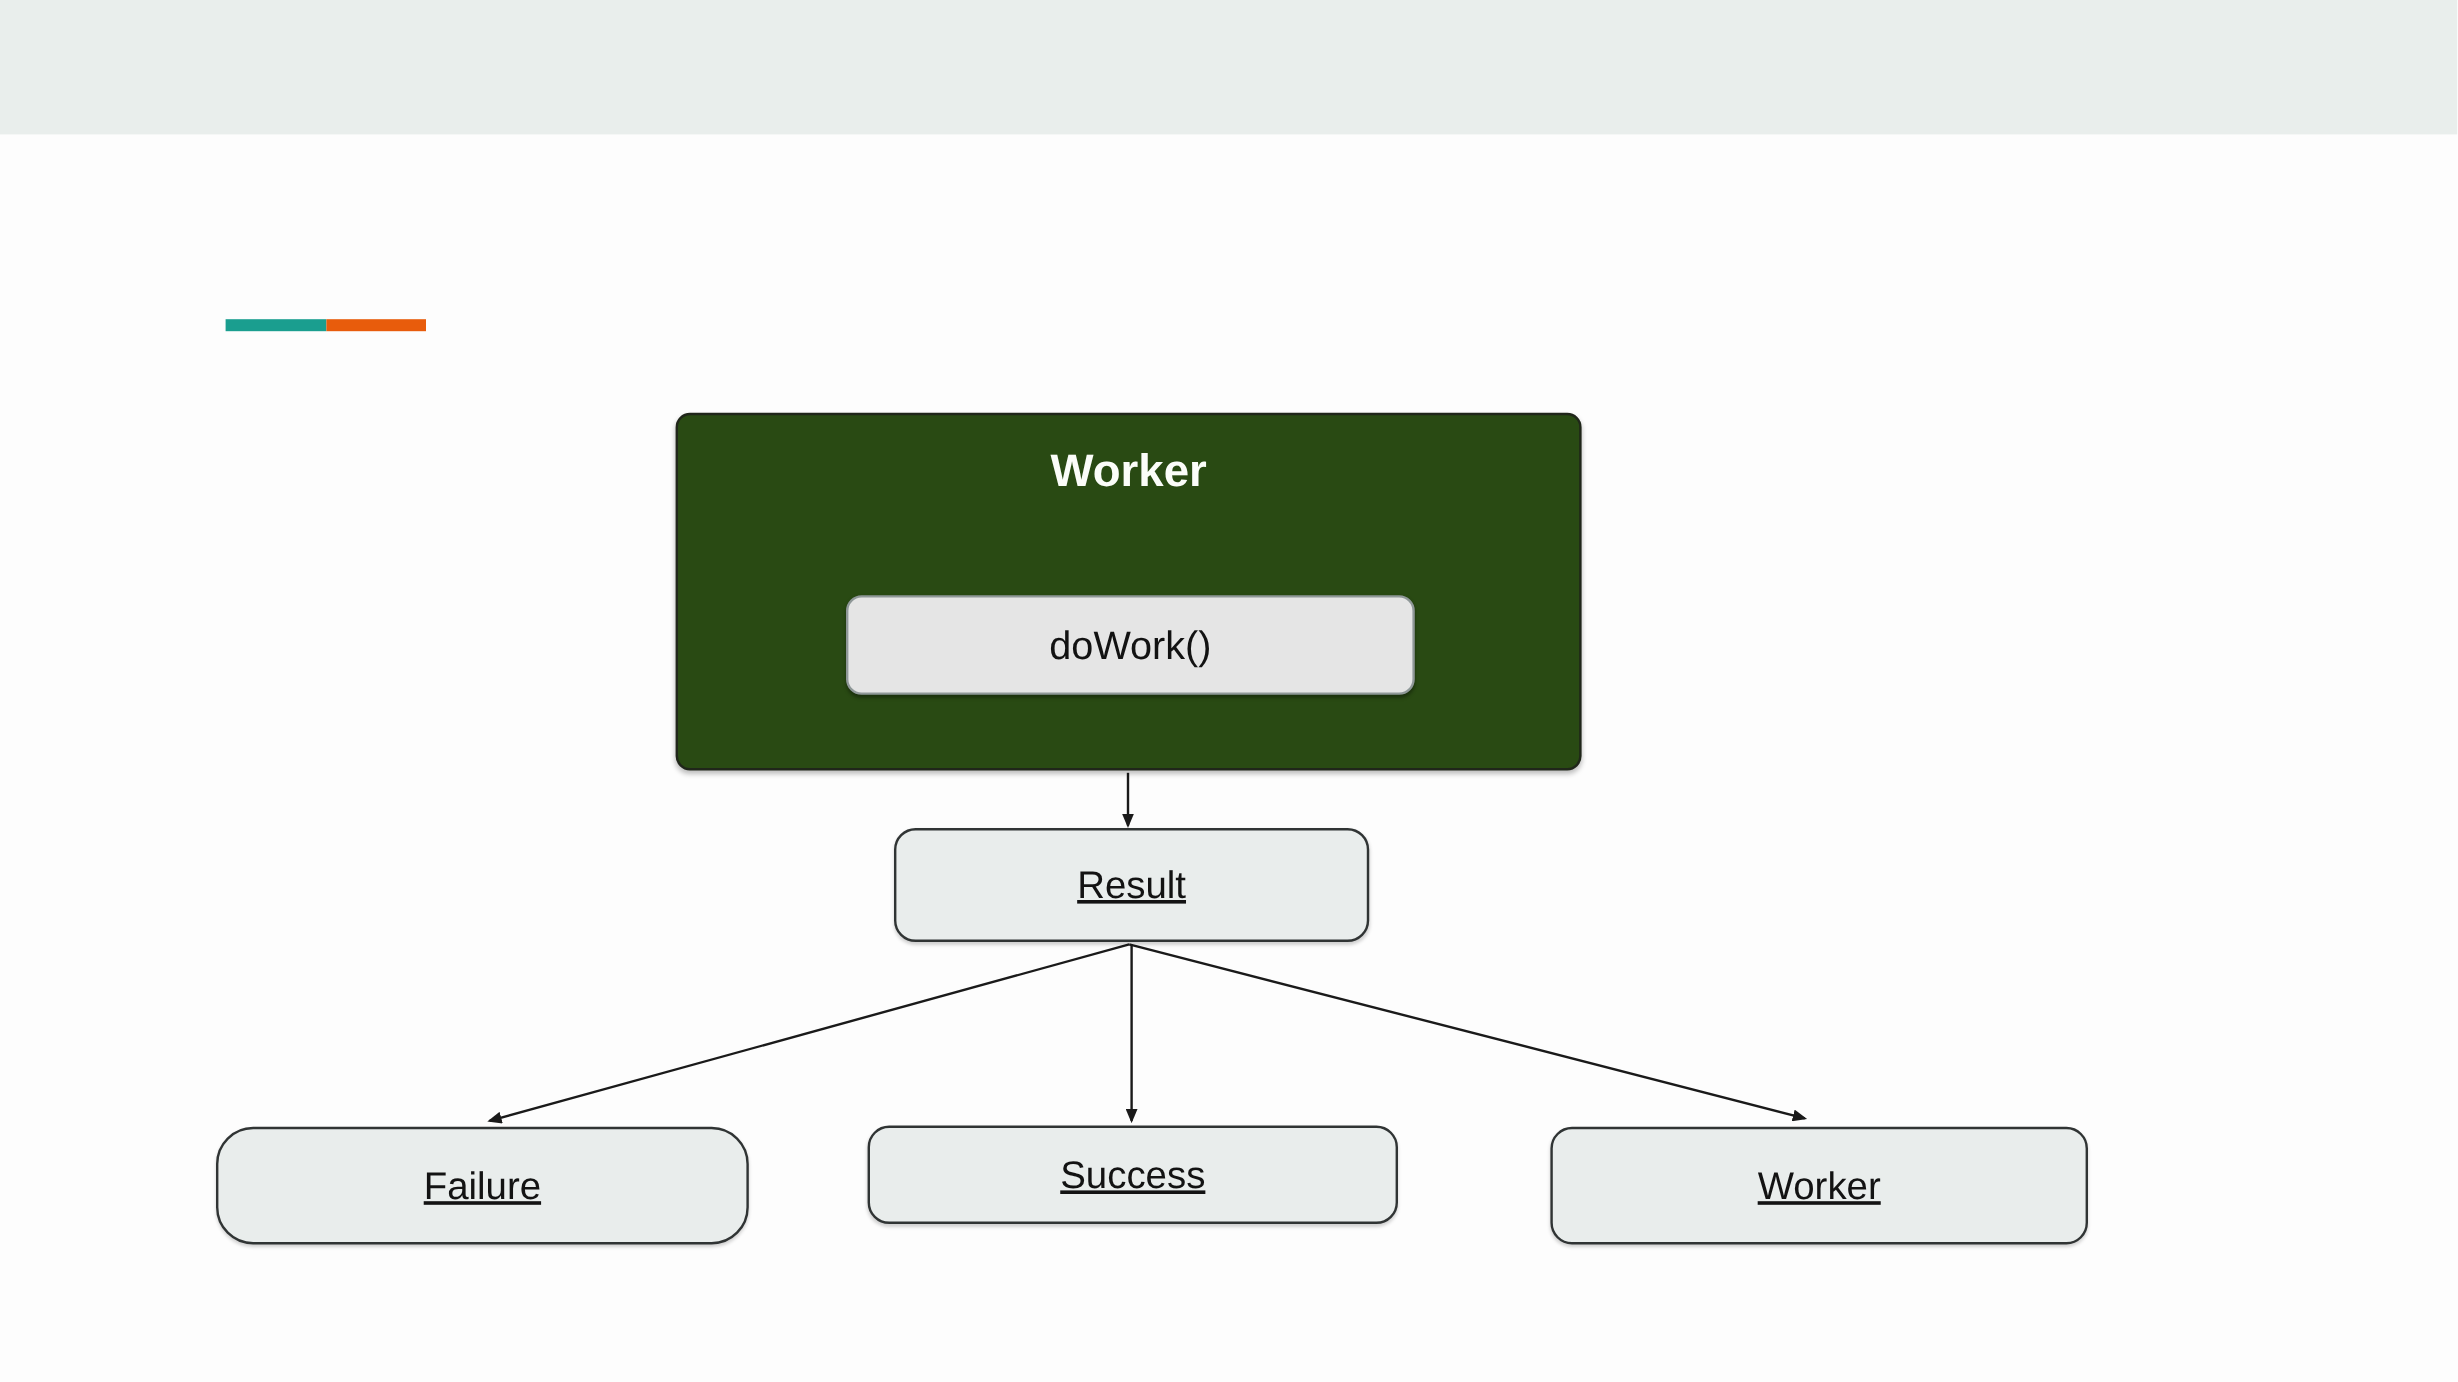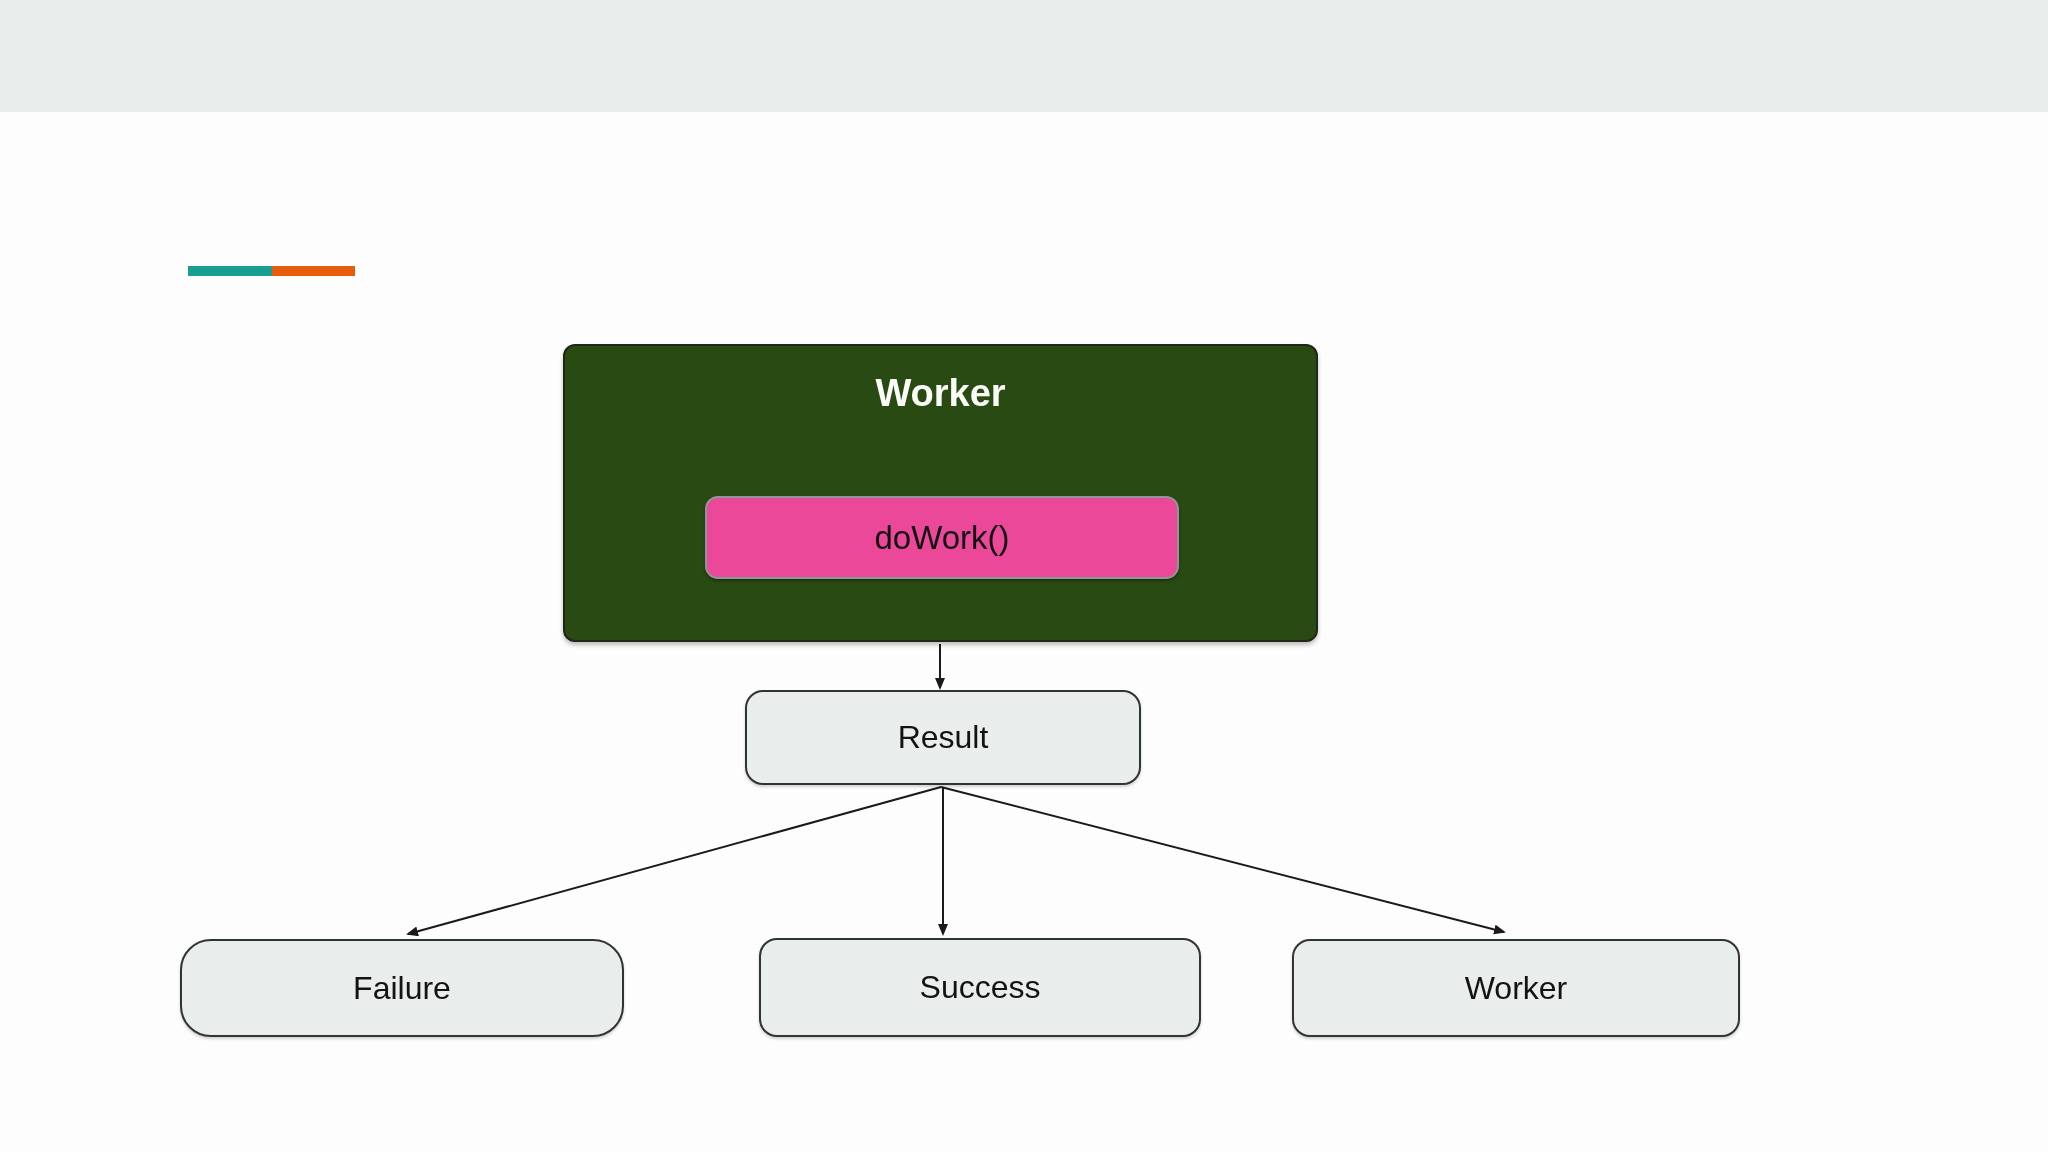--- a/index.html
+++ b/index.html
@@ -55,21 +55,21 @@
     width: 100%;
     text-align: center;
     color: #fbfdf9;
     font-size: 38px;
     font-weight: bold;
   }
   .method-box {
     position: absolute;
     left: 140px; top: 150px;
     width: 474px; height: 83px;
-    background: #ec4899;
+    background: #e5e5e5;
     border: 2px solid #8f9898;
     border-radius: 13px;
     box-sizing: border-box;
     display: flex;
     align-items: center;
     justify-content: center;
     font-size: 33px;
     color: #121212;
     box-shadow: 0 2px 3px rgba(0,0,0,0.35);
   }
@@ -78,24 +78,25 @@
     background: #e9edec;
     border: 2px solid #303434;
     border-radius: 18px;
     box-sizing: border-box;
     display: flex;
     align-items: center;
     justify-content: center;
     font-size: 32px;
     color: #131313;
     box-shadow: 0 2px 3px rgba(0,0,0,0.18);
+    text-decoration: underline;
   }
   .node-result  { left: 745px;  top: 690px; width: 396px; height: 95px; }
   .node-failure { left: 180px;  top: 939px; width: 444px; height: 98px; border-radius: 31px; }
-  .node-success { left: 723px;  top: 938px; width: 442px; height: 99px; margin-left: 36px; }
+  .node-success { left: 723px;  top: 938px; width: 442px; height: 82px; }
   .node-retry   { left: 1292px; top: 939px; width: 448px; height: 98px; }
 
   .arrows {
     position: absolute;
     left: 0; top: 0;
     width: 2048px; height: 1152px;
     pointer-events: none;
   }
 </style>
 </head>

